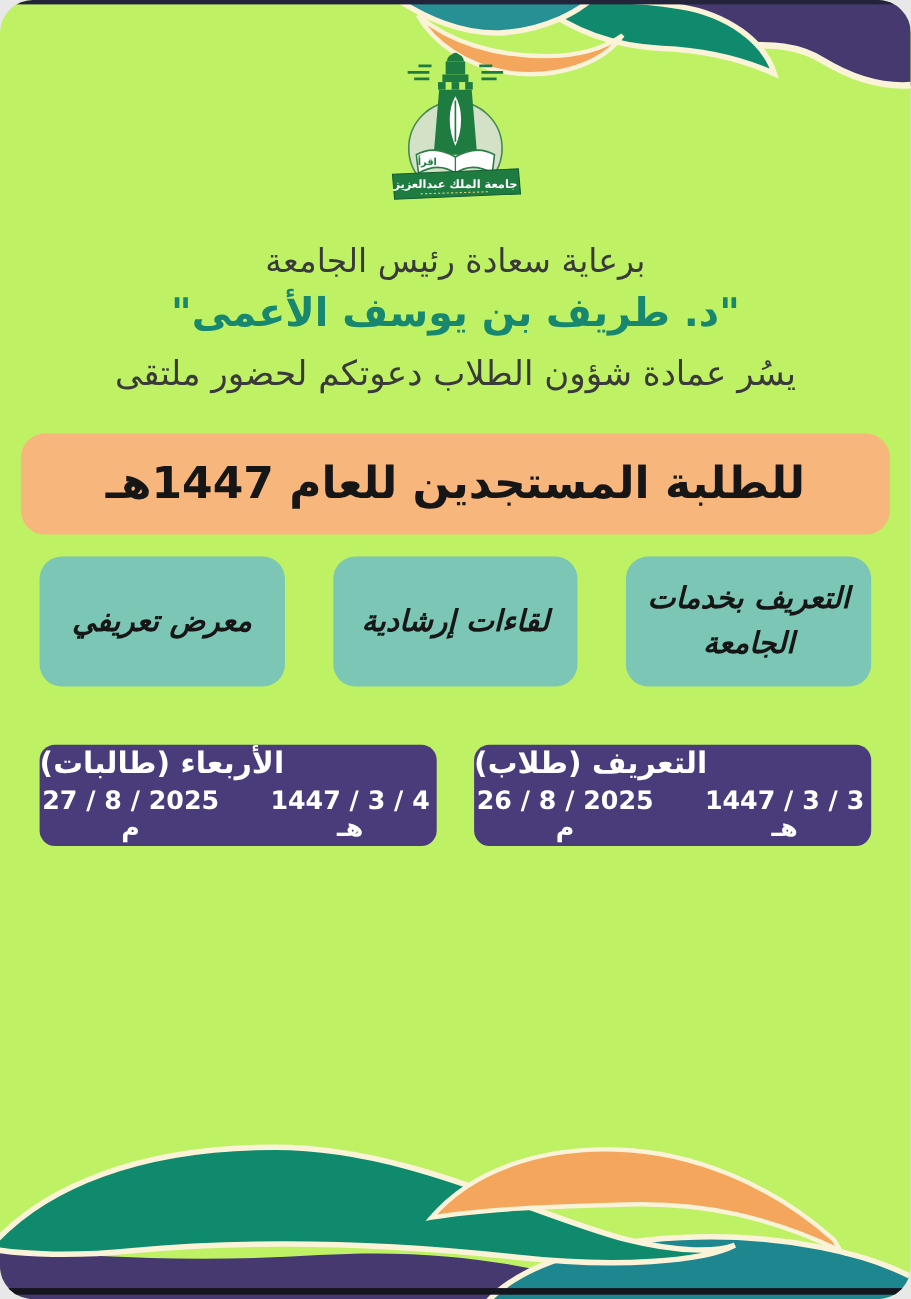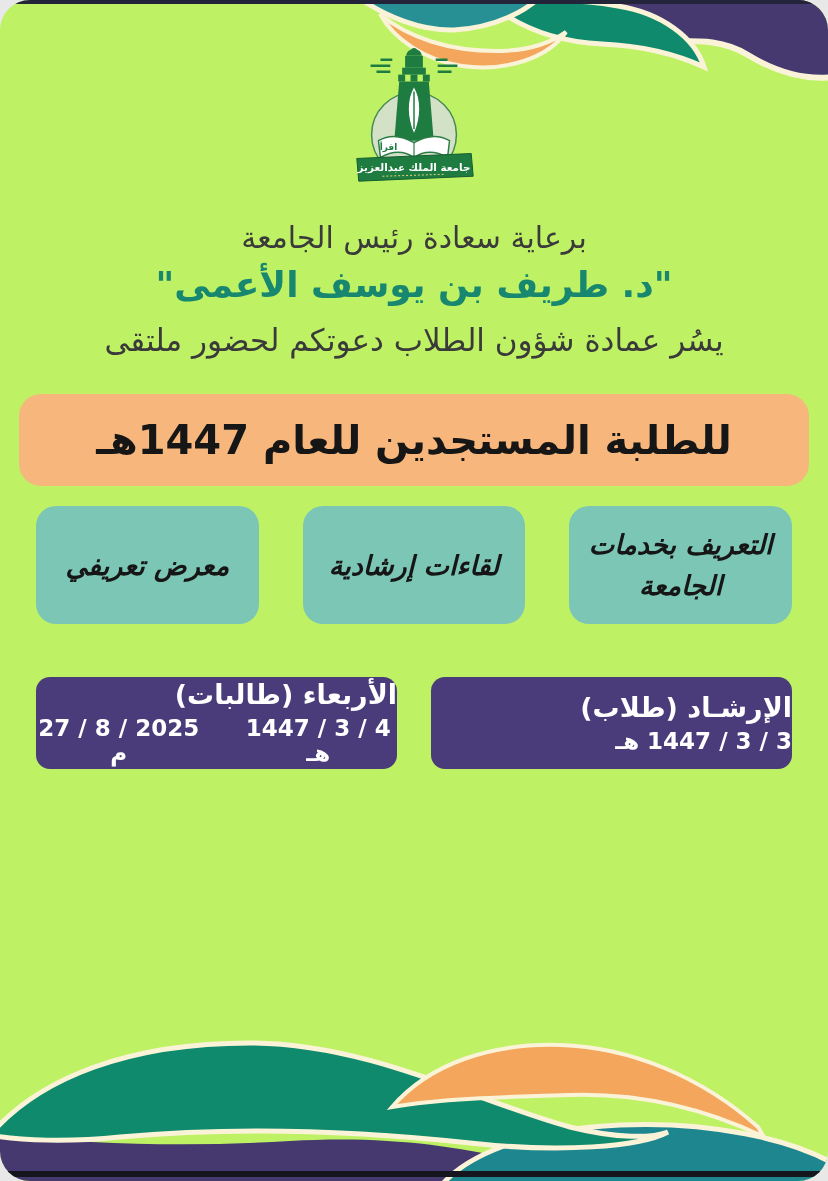--- a/index.html
+++ b/index.html
@@ -32,21 +32,21 @@
   .features{margin:20px 36px 0;display:flex;gap:44px;}
   .feature-box{
     flex:1;height:118px;border-radius:20px;background:#7cc6b5;
     display:flex;align-items:center;justify-content:center;
     font-size:27px;font-weight:bold;color:#161616;line-height:1.55;
     padding:0 10px;box-sizing:border-box;font-style:italic;
   }
   .sessions{margin:53px 36px 0;display:flex;gap:34px;}
   .session-box{
     flex:1;height:92px;border-radius:14px;background:#4a3c7b;
-    display:flex;flex-direction:column;align-items:flex-start;justify-content:center;
+    display:flex;flex-direction:column;align-items:flex-end;justify-content:center;
     color:#ffffff;gap:6px;
   }
   .session-day{font-size:27px;font-weight:bold;line-height:1.1;}
   .session-dates{display:flex;align-items:center;column-gap:38px;font-size:23px;font-weight:bold;line-height:1.1;}
   .hijri{direction:rtl;unicode-bidi:isolate;}
   .greg{direction:ltr;unicode-bidi:isolate;}
   .details{margin:17px 36px 0;display:flex;gap:34px;}
   .detail-box{
     flex:1;height:92px;border-radius:14px;background:#4a3c7b;
     display:flex;align-items:center;justify-content:center;
@@ -123,23 +123,24 @@
     </div>
 
     <div class="features">
       <div class="feature-box">التعريف بخدمات الجامعة</div>
       <div class="feature-box">لقاءات إرشادية</div>
       <div class="feature-box">معرض تعريفي</div>
     </div>
 
     <div class="sessions">
       <div class="session-box">
-        <div class="session-day">الإرشـاد (طلاب)</div>
+        <div class="session-day">التعريف (طلاب)</div>
         <div class="session-dates">
           <span class="hijri">3 / 3 / 1447 هـ</span>
+          <span class="greg">26 / 8 / 2025 م</span>
         </div>
       </div>
       <div class="session-box">
         <div class="session-day">الأربعاء (طالبات)</div>
         <div class="session-dates">
           <span class="hijri">4 / 3 / 1447 هـ</span>
           <span class="greg">27 / 8 / 2025 م</span>
         </div>
       </div>
     </div>

